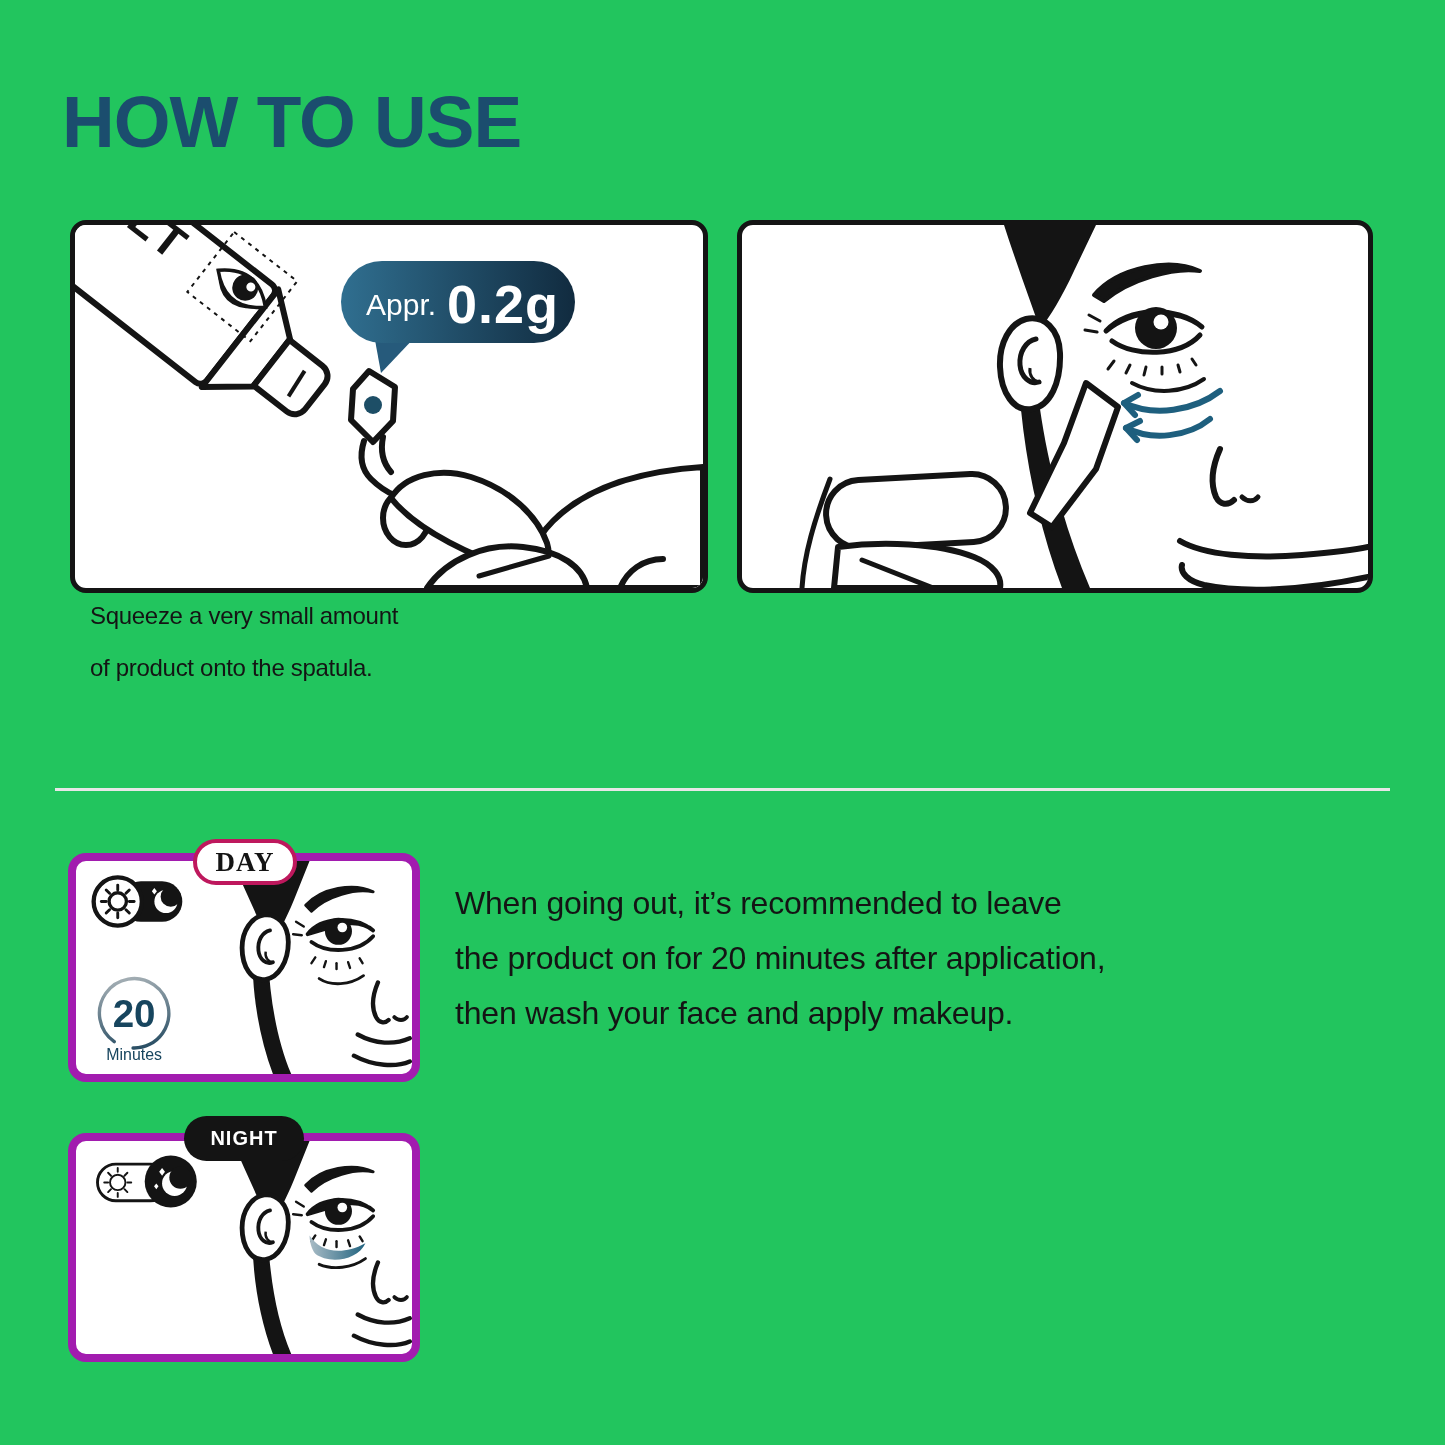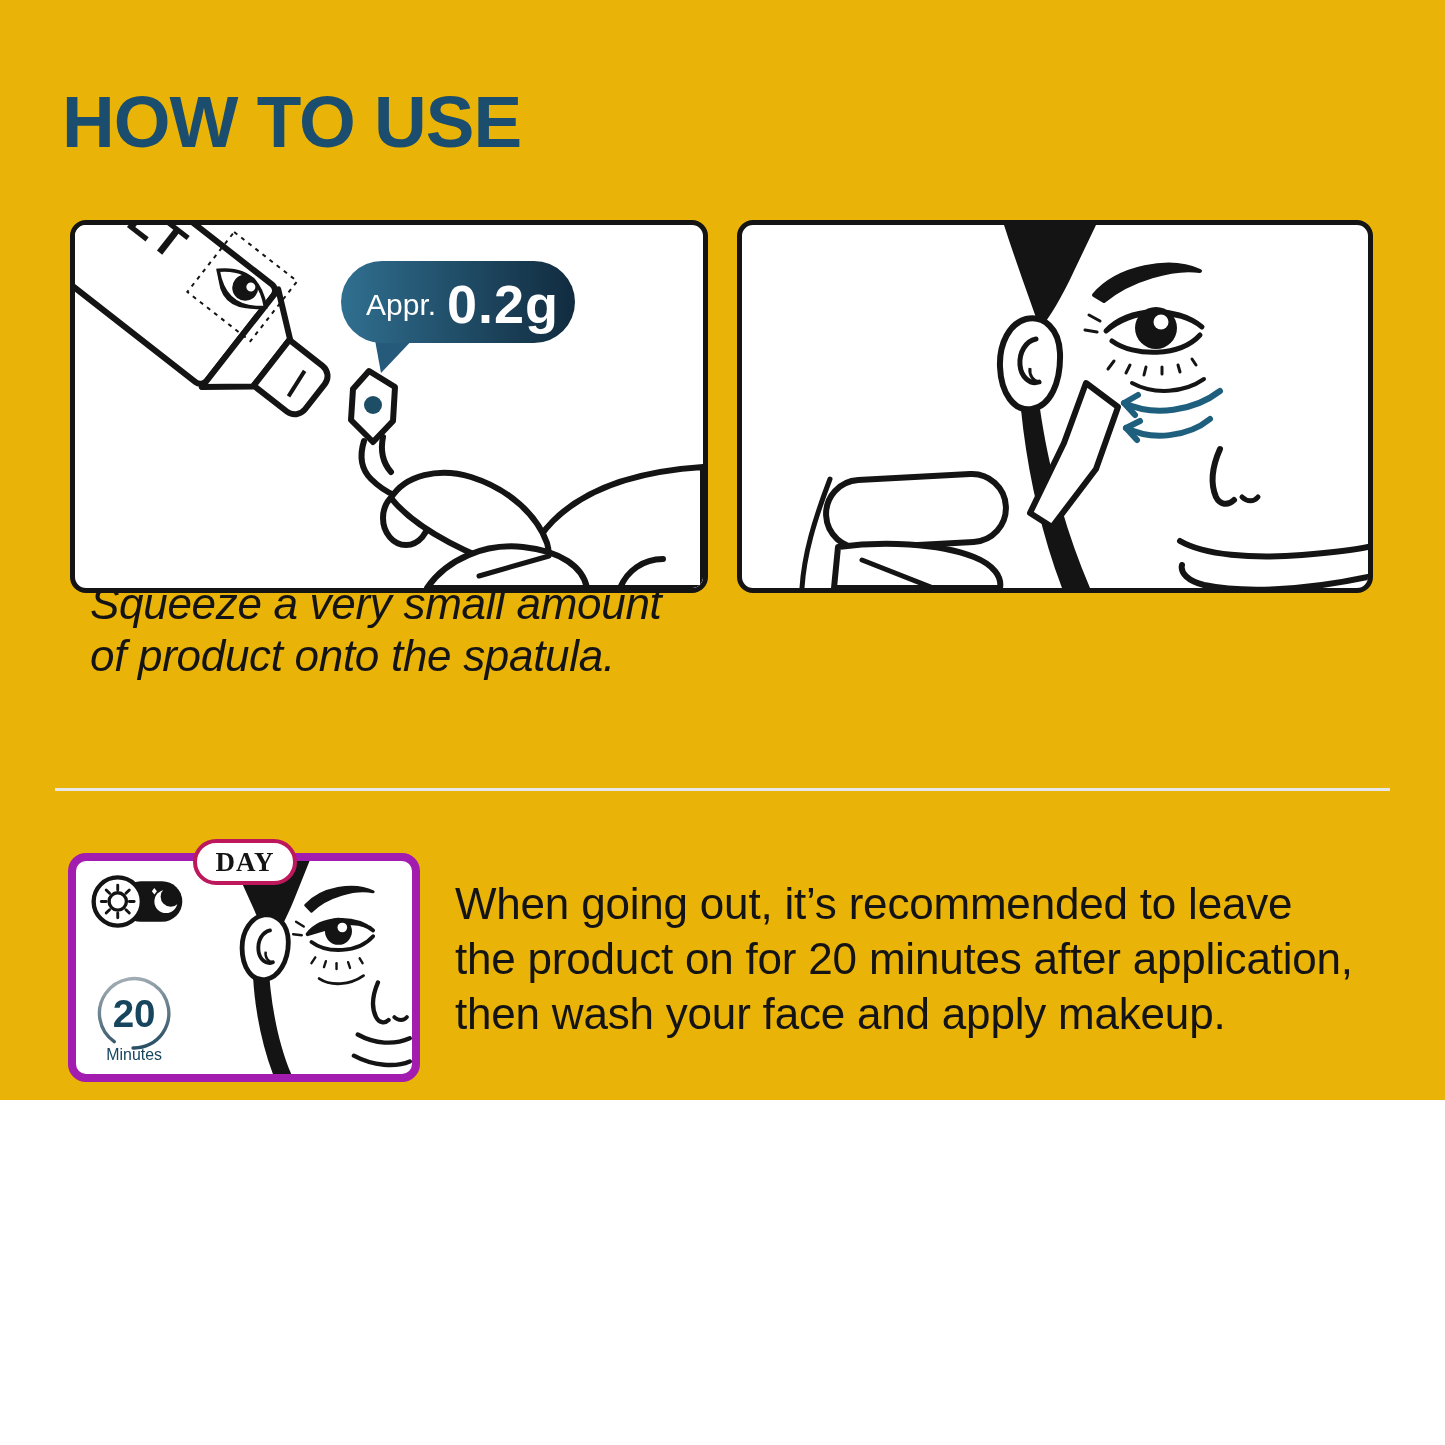--- a/index.html
+++ b/index.html
@@ -1,33 +1,33 @@
 <!DOCTYPE html>
 <html><head>
 <meta charset="utf-8">
 <style>
   html,body{margin:0;padding:0;background:#fff;}
   .canvas{
-    position:relative;width:1445px;height:1100px;background:#eab308;overflow:hidden;
+    position:relative;width:1445px;height:1445px;background:#22c55e;overflow:hidden;
     font-family:"Liberation Sans", sans-serif;color:#1a1a1a;
   }
   .page-title{
     position:absolute;left:62px;top:80px;font-size:73px;font-weight:800;
     letter-spacing:-1px;color:#1b4d6e;
   }
   .step-panel{
     position:absolute;top:220px;height:373px;border:5px solid #141414;
     border-radius:16px;box-sizing:border-box;background:#fff;overflow:hidden;
   }
   .step-panel svg{display:block;width:100%;height:100%;}
   #panel-squeeze{left:70px;width:638px;}
   #panel-apply{left:737px;width:636px;}
   .caption{
-    position:absolute;top:578px;width:600px;font-size:44px;line-height:52px;
-    letter-spacing:-0.3px;white-space:pre-line;color:#141414;font-style:italic;
+    position:absolute;top:590px;width:600px;font-size:24px;line-height:52px;
+    letter-spacing:-0.3px;white-space:pre-line;color:#141414;
   }
   #caption-squeeze{left:90px;}
   #caption-apply{left:760px;}
   .divider{position:absolute;left:55px;top:788px;width:1335px;height:3px;background:#e7e7e7;}
   .routine-panel{
     position:absolute;left:68px;width:352px;height:229px;border:8px solid #a21caf;
     border-radius:18px;box-sizing:border-box;background:#fff;overflow:hidden;
   }
   .routine-panel svg{display:block;width:100%;height:100%;}
   #day-panel{top:853px;}
@@ -38,21 +38,21 @@
   }
   #day-badge{
     left:193px;top:839px;width:104px;height:46px;background:#fff;
     border:4px solid #be185d;color:#141414;font-size:27px;font-family:Liberation Serif, serif;
   }
   #night-badge{
     left:184px;top:1116px;width:120px;height:45px;background:#141414;
     color:#fff;font-size:20px;
   }
   .routine-desc{
-    position:absolute;left:455px;width:990px;font-size:44px;line-height:55px;
+    position:absolute;left:455px;width:990px;font-size:32px;line-height:55px;
     letter-spacing:-0.2px;white-space:pre-line;color:#141414;
   }
   #day-desc{top:876px;}
   #night-desc{top:1190px;}
   svg text{font-family:"Liberation Sans", sans-serif;}
 </style>
 </head>
 <body>
 
 <div class="canvas">

